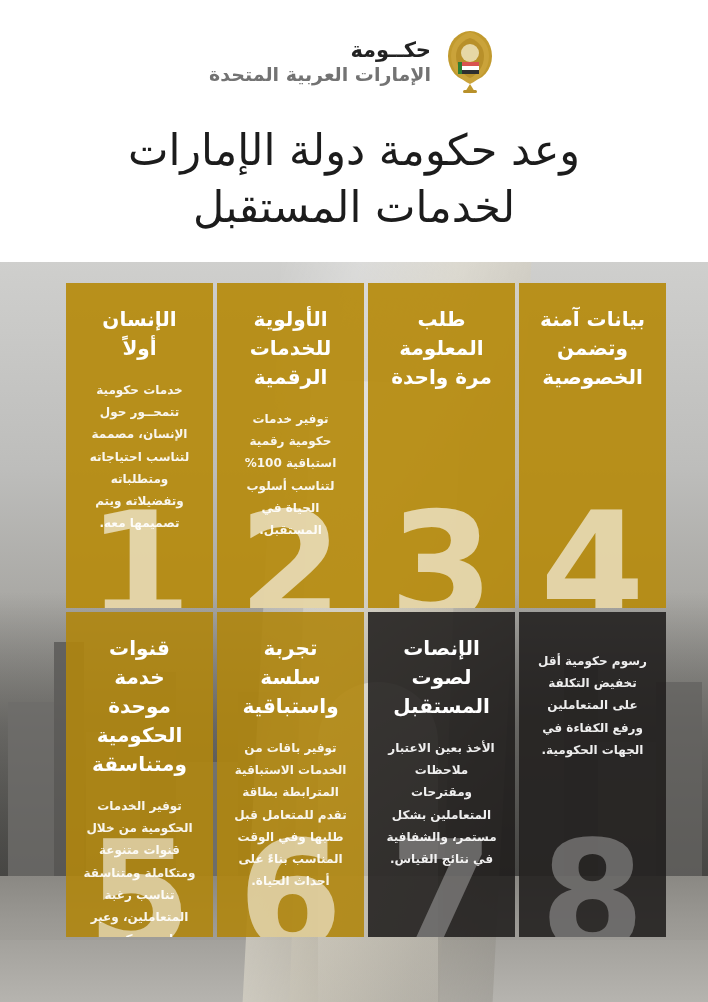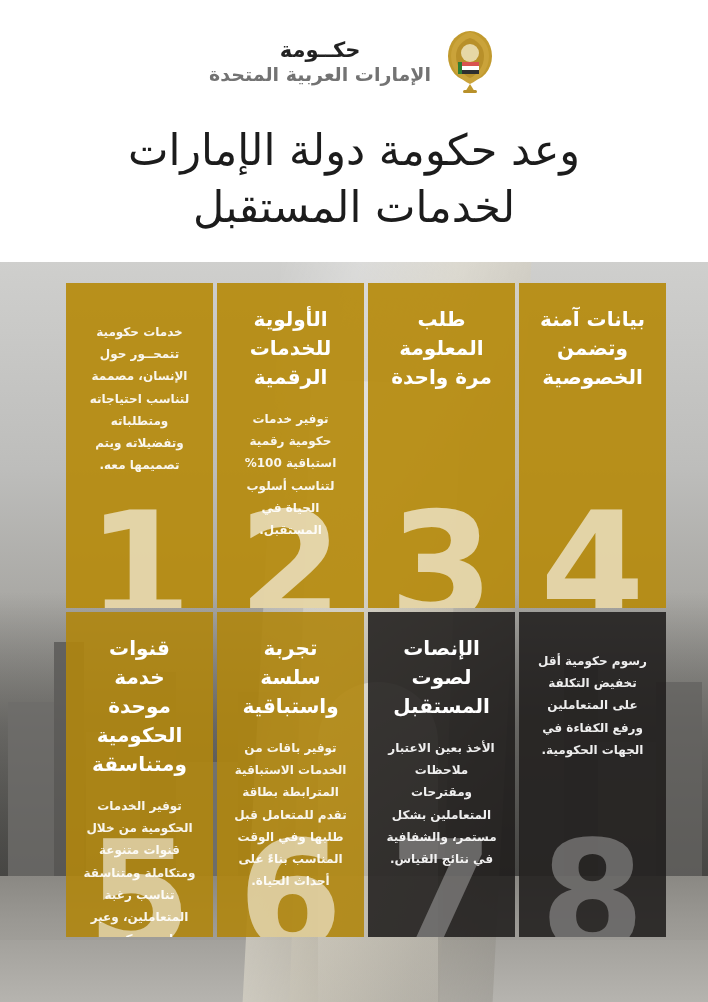--- a/index.html
+++ b/index.html
@@ -29,21 +29,21 @@
     gap:10px;
     direction:rtl;
   }
   .emblem{
     width:58px;height:72px;
     position:relative;
     display:block;
   }
   .emblem svg{display:block;}
   .gov-text{
-    display:flex;flex-direction:column;align-items:center;
+    display:flex;flex-direction:column;align-items:flex-start;
     line-height:1.15;
   }
   .gov-line1{
     font-size:21px;font-weight:bold;color:#222;letter-spacing:1px;
   }
   .gov-line2{
     font-size:19px;font-weight:bold;color:#737373;margin-top:2px;
   }
   .main-title{
     margin-top:24px;
@@ -233,20 +233,21 @@
       <span class="num">3</span>
     </div>
 
     <div class="cell gold">
       <h3>الأولوية للخدمات الرقمية</h3>
       <p>توفير خدمات حكومية رقمية استباقية 100% لتناسب أسلوب الحياة في المستقبل.</p>
       <span class="num">2</span>
     </div>
 
     <div class="cell gold">
+      <h3>الإنسان أولاً</h3>
       <p>خدمات حكومية تتمحــور حول الإنسان، مصممة لتناسب احتياجاته ومتطلباته وتفضيلاته ويتم تصميمها معه.</p>
       <span class="num">1</span>
     </div>
 
     <div class="cell dark">
       <p>رسوم حكومية أقل تخفيض التكلفة على المتعاملين ورفع الكفاءة في الجهات الحكومية.</p>
       <span class="num">8</span>
     </div>
 
     <div class="cell dark">

